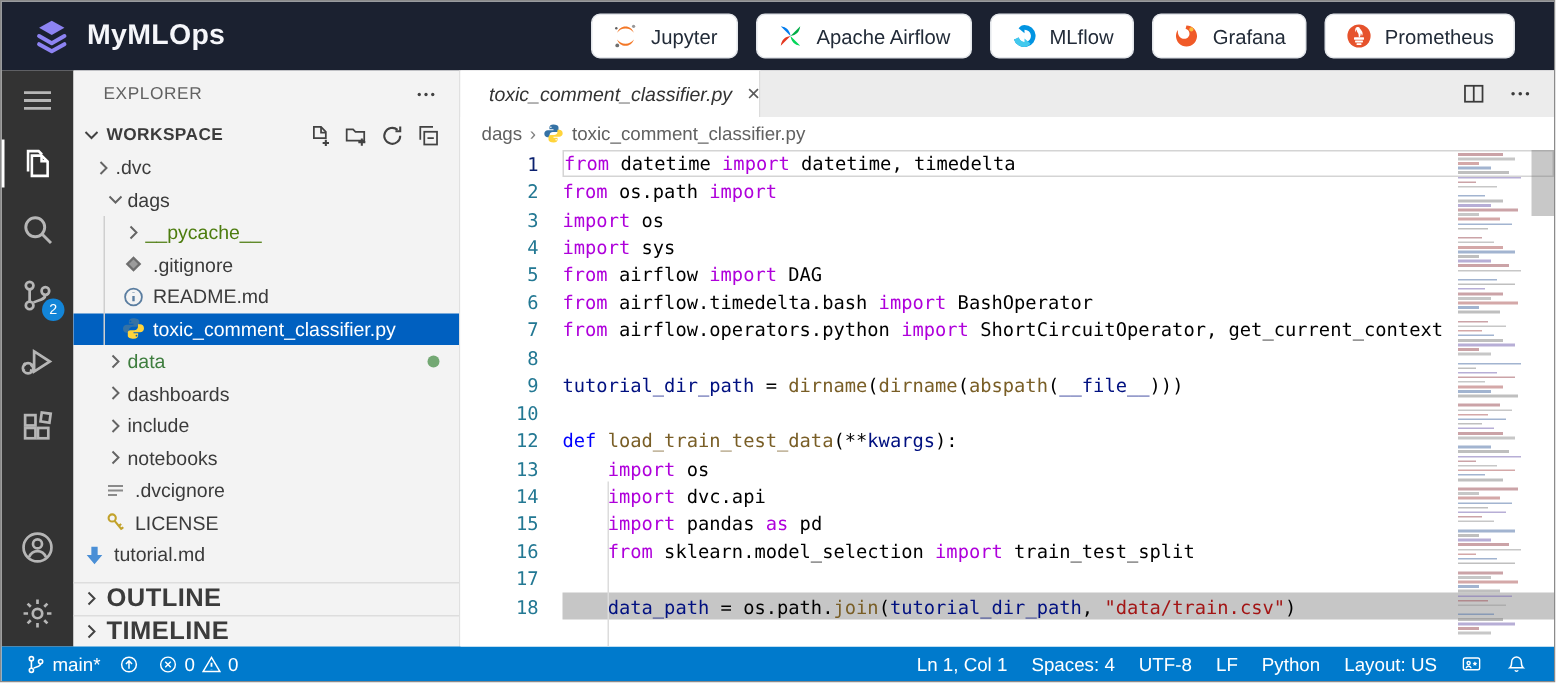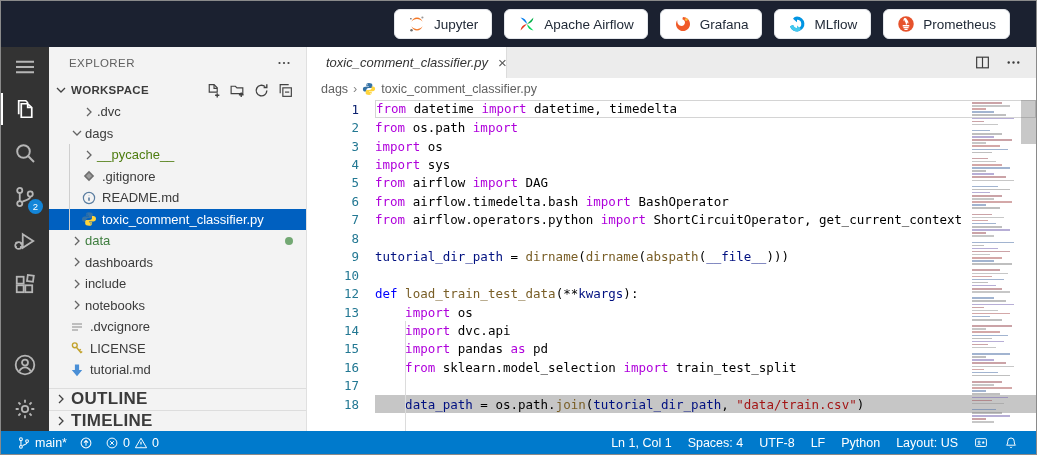--- a/index.html
+++ b/index.html
@@ -95,20 +95,32 @@
   .st-item .sicon svg { width:100%; height:100%; }
   .st-right { margin-left:auto; display:flex; align-items:center; }
   .st-right .st-item { padding:0 8px; }
 </style>
 </head>
 <body>
 
 <div class="window">
 
   <header class="topbar">
+    <div class="brand">
+      <span class="logo" id="brandLogo">
+          <span style="display: inline-flex; width: 100%; height: 100%;">
+            <svg viewBox="0 0 24 24" fill="none">
+              <path d="M12 2.5l7.5 4.2L12 11 4.5 6.7z" fill="#8d83f2"></path>
+              <path d="M4.5 11.6L12 15.8l7.5-4.2" stroke="#8d83f2" stroke-width="2.4" stroke-linecap="round" stroke-linejoin="round"></path>
+              <path d="M4.5 16.4L12 20.6l7.5-4.2" stroke="#8d83f2" stroke-width="2.4" stroke-linecap="round" stroke-linejoin="round"></path>
+            </svg>
+          </span>
+        </span>
+      <span class="brand-title">MyMLOps</span>
+    </div>
     <div class="topbar-buttons" id="topbarButtons">
         <button class="tb-btn">
           <span class="bicon">
             <span style="display: inline-flex; width: 100%; height: 100%;">
               <svg viewBox="0 0 20 20">
                 <path d="M3.8 12.6c1.5 2 3.6 3.1 6.2 3.1s4.7-1.1 6.2-3.1c-1 2.9-3.3 4.7-6.2 4.7s-5.2-1.8-6.2-4.7z" fill="#f37726"></path>
                 <path d="M3.8 7.6c1.5-2 3.6-3.1 6.2-3.1s4.7 1.1 6.2 3.1c-1-2.9-3.3-4.7-6.2-4.7S4.8 4.7 3.8 7.6z" fill="#f37726"></path>
                 <circle cx="16" cy="2.8" r="1.2" fill="#989798"></circle>
                 <circle cx="3.9" cy="17" r="1.4" fill="#6f7070"></circle>
                 <circle cx="3.2" cy="4.2" r=".9" fill="#615f5f"></circle>
@@ -127,37 +139,37 @@
                 <path d="M10 10l-7.2 7.2c.5-4.2 3.1-6.7 7.2-7.2z" fill="#e43921"></path>
               </svg>
             </span>
           </span>
           <span>Apache Airflow</span>
         </button>
         <button class="tb-btn">
           <span class="bicon">
             <span style="display: inline-flex; width: 100%; height: 100%;">
               <svg viewBox="0 0 20 20">
-                <path d="M10 2.2c4.3 0 7.8 3.5 7.8 7.8S14.3 17.8 10 17.8 2.2 14.3 2.2 10c0-1.7.5-3.2 1.4-4.5-.3 4 1.8 6.6 4.8 6.6 2.1 0 3.8-1.7 3.8-3.8 0-1.8-1.2-3.2-2.9-3.6C9.7 3.6 9.8 2.2 10 2.2z" fill="#f05a28"></path>
-                <circle cx="13.6" cy="5.1" r="1.6" fill="#fbbc3d"></circle>
-              </svg>
-            </span>
-          </span>
-          <span>Grafana</span>
+                <path d="M10 1.8a8.2 8.2 0 1 1-7.8 10.7l3.5-1.3A4.6 4.6 0 1 0 10 5.4V8L5.6 4.2C6.8 2.7 8.3 1.8 10 1.8z" fill="#0194e2"></path>
+                <path d="M10 18.2a8.2 8.2 0 0 1-7.8-5.7l3.5-1.3c.6 1.9 2.3 3.2 4.3 3.2v-2.6l4.4 3.8c-1.2 1.6-2.7 2.6-4.4 2.6z" fill="#43c9ed"></path>
+              </svg>
+            </span>
+          </span>
+          <span>MLflow</span>
         </button>
         <button class="tb-btn">
           <span class="bicon">
             <span style="display: inline-flex; width: 100%; height: 100%;">
               <svg viewBox="0 0 20 20">
-                <path d="M10 1.8a8.2 8.2 0 1 1-7.8 10.7l3.5-1.3A4.6 4.6 0 1 0 10 5.4V8L5.6 4.2C6.8 2.7 8.3 1.8 10 1.8z" fill="#0194e2"></path>
-                <path d="M10 18.2a8.2 8.2 0 0 1-7.8-5.7l3.5-1.3c.6 1.9 2.3 3.2 4.3 3.2v-2.6l4.4 3.8c-1.2 1.6-2.7 2.6-4.4 2.6z" fill="#43c9ed"></path>
-              </svg>
-            </span>
-          </span>
-          <span>MLflow</span>
+                <path d="M10 2.2c4.3 0 7.8 3.5 7.8 7.8S14.3 17.8 10 17.8 2.2 14.3 2.2 10c0-1.7.5-3.2 1.4-4.5-.3 4 1.8 6.6 4.8 6.6 2.1 0 3.8-1.7 3.8-3.8 0-1.8-1.2-3.2-2.9-3.6C9.7 3.6 9.8 2.2 10 2.2z" fill="#f05a28"></path>
+                <circle cx="13.6" cy="5.1" r="1.6" fill="#fbbc3d"></circle>
+              </svg>
+            </span>
+          </span>
+          <span>Grafana</span>
         </button>
         <button class="tb-btn">
           <span class="bicon">
             <span style="display: inline-flex; width: 100%; height: 100%;">
               <svg viewBox="0 0 20 20">
                 <circle cx="10" cy="10" r="8.6" fill="#e6522c"></circle>
                 <path d="M10 3.2c.3 1.6 2.7 2.7 2.7 5.2 0 1-.6 1.9-.6 1.9s.1-1.4-.8-2.3c.1 1.3-.5 3.1-1.3 3.1 0 0-.3-1-.3-2.1 0-1.2-1.5-1.8-1.5-3.8-.7 1-.6 2.1-.6 2.1s-1-1.8.1-3.4C8.7 2.7 9.8 4.1 10 3.2z" fill="#fff"></path>
                 <rect x="6.3" y="11" width="7.4" height="1.7" rx=".3" fill="#fff"></rect>
                 <rect x="7.1" y="13.3" width="5.8" height="1.5" rx=".3" fill="#fff"></rect>
                 <rect x="8.2" y="15.4" width="3.6" height="1.3" rx=".3" fill="#fff"></rect>
@@ -287,21 +299,21 @@
             <span class="act"><span style="display: inline-flex; width: 100%; height: 100%;">
                 <svg viewBox="0 0 16 16" fill="none" stroke="currentColor" stroke-width="1.1">
                   <rect x="5.5" y="5.5" width="8" height="8"></rect>
                   <path d="M3 10.5v-8h8"></path>
                   <path d="M7.5 9.5h4"></path>
                 </svg>
               </span></span>
           </span>
       </div>
       <div class="tree" id="fileTree">
-          <div class="tree-row" style="padding-left: 32px; text-align: center;">
+          <div class="tree-row" style="padding-left: 12px; text-align: center;">
             <span class="chev"><span style="display: inline-flex; width: 100%; height: 100%;">
                 <svg viewBox="0 0 16 16" fill="none" stroke="currentColor" stroke-width="1.3">
                   <path d="M6 4l4 4-4 4"></path>
                 </svg>
               </span></span>
             <span>.dvc</span>
           </div>
           <div class="tree-row" style="padding-left: 20px;">
             <span class="chev"><span style="display: inline-flex; width: 100%; height: 100%;">
                 <svg viewBox="0 0 16 16" fill="none" stroke="currentColor" stroke-width="1.3">
@@ -398,21 +410,21 @@
             <span class="ficon">
               <span style="display: inline-flex; width: 100%; height: 100%;">
                 <svg viewBox="0 0 16 16" fill="none" stroke="#c2a22b" stroke-width="1.4">
                   <circle cx="5.8" cy="5.3" r="2.4"></circle>
                   <path d="M7.4 7.2l4.8 5.8M10.2 10.6l1.6-1.3M11.8 12.6l1.4-1.1"></path>
                 </svg>
               </span>
             </span>
             <span>LICENSE</span>
           </div>
-          <div class="tree-row" style="padding-left: 20px;">
+          <div class="tree-row" style="padding-left: 6px;">
             <span class="ficon">
               <span style="display: inline-flex; width: 100%; height: 100%;">
                 <svg viewBox="0 0 16 16">
                   <path fill="#4a8fd6" d="M8 14.2L2.8 8h3.1V2.5h4.2V8h3.1z"></path>
                 </svg>
               </span>
             </span>
             <span>tutorial.md</span>
           </div>
           <div class="indent-guide" style="top: 43px; height: 86px;"></div>

